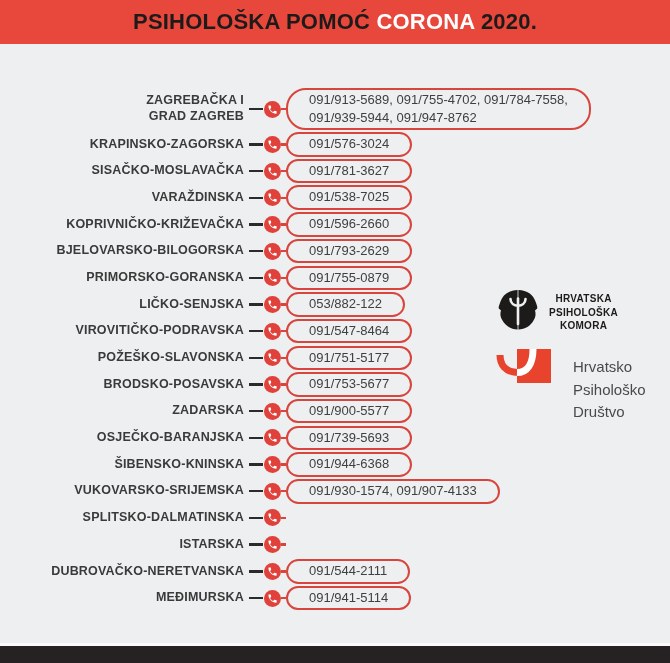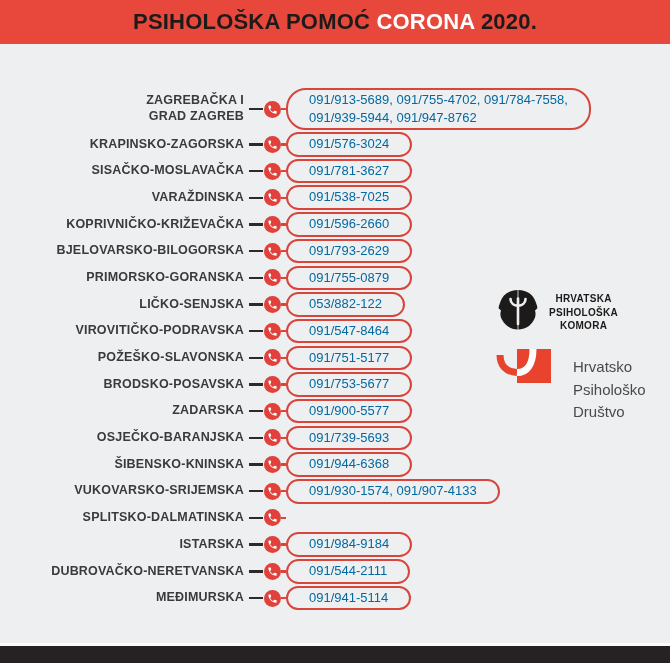--- a/index.html
+++ b/index.html
@@ -45,21 +45,21 @@
     display:flex;align-items:center;justify-content:center;
     margin-left:1px;
   }
   .phone-badge svg{display:block;}
   .nub{
     width:5px;height:2.4px;background:#d8453c;flex:0 0 auto;
   }
   .pill{
     border:2px solid #d8453c;border-radius:20px;
     padding:1px 21px 2px 21px;
-    font-size:13px;color:#0369a1;font-weight:400;
+    font-size:13px;color:#404040;font-weight:400;
     white-space:pre-line;line-height:1.35;
     background:transparent;
   }
   
   .logo-komora{
     position:absolute;left:496px;top:288px;
     display:flex;align-items:flex-start;
   }
   .logo-komora .txt{
     margin-left:9px;margin-top:4px;
@@ -288,21 +288,20 @@
 
     <div class="row">
       <div class="county">ISTARSKA</div>
       <span class="dash"></span>
       <span class="phone-badge">
         <svg width="11" height="11" viewBox="0 0 24 24">
           <path fill="#ffffff" d="M6.62 10.79c1.44 2.83 3.76 5.14 6.59 6.59l2.2-2.2c.27-.27.67-.36 1.02-.24 1.12.37 2.33.57 3.57.57.55 0 1 .45 1 1V20c0 .55-.45 1-1 1-9.39 0-17-7.61-17-17 0-.55.45-1 1-1h3.5c.55 0 1 .45 1 1 0 1.25.2 2.45.57 3.57.11.35.03.74-.24 1.02l-2.2 2.2z"></path>
         </svg>
       </span>
       <span class="nub"></span>
-      <div class="pill">091/984-9184</div>
     </div>
 
     <div class="row">
       <div class="county">DUBROVAČKO-NERETVANSKA</div>
       <span class="dash"></span>
       <span class="phone-badge">
         <svg width="11" height="11" viewBox="0 0 24 24">
           <path fill="#ffffff" d="M6.62 10.79c1.44 2.83 3.76 5.14 6.59 6.59l2.2-2.2c.27-.27.67-.36 1.02-.24 1.12.37 2.33.57 3.57.57.55 0 1 .45 1 1V20c0 .55-.45 1-1 1-9.39 0-17-7.61-17-17 0-.55.45-1 1-1h3.5c.55 0 1 .45 1 1 0 1.25.2 2.45.57 3.57.11.35.03.74-.24 1.02l-2.2 2.2z"></path>
         </svg>
       </span>

